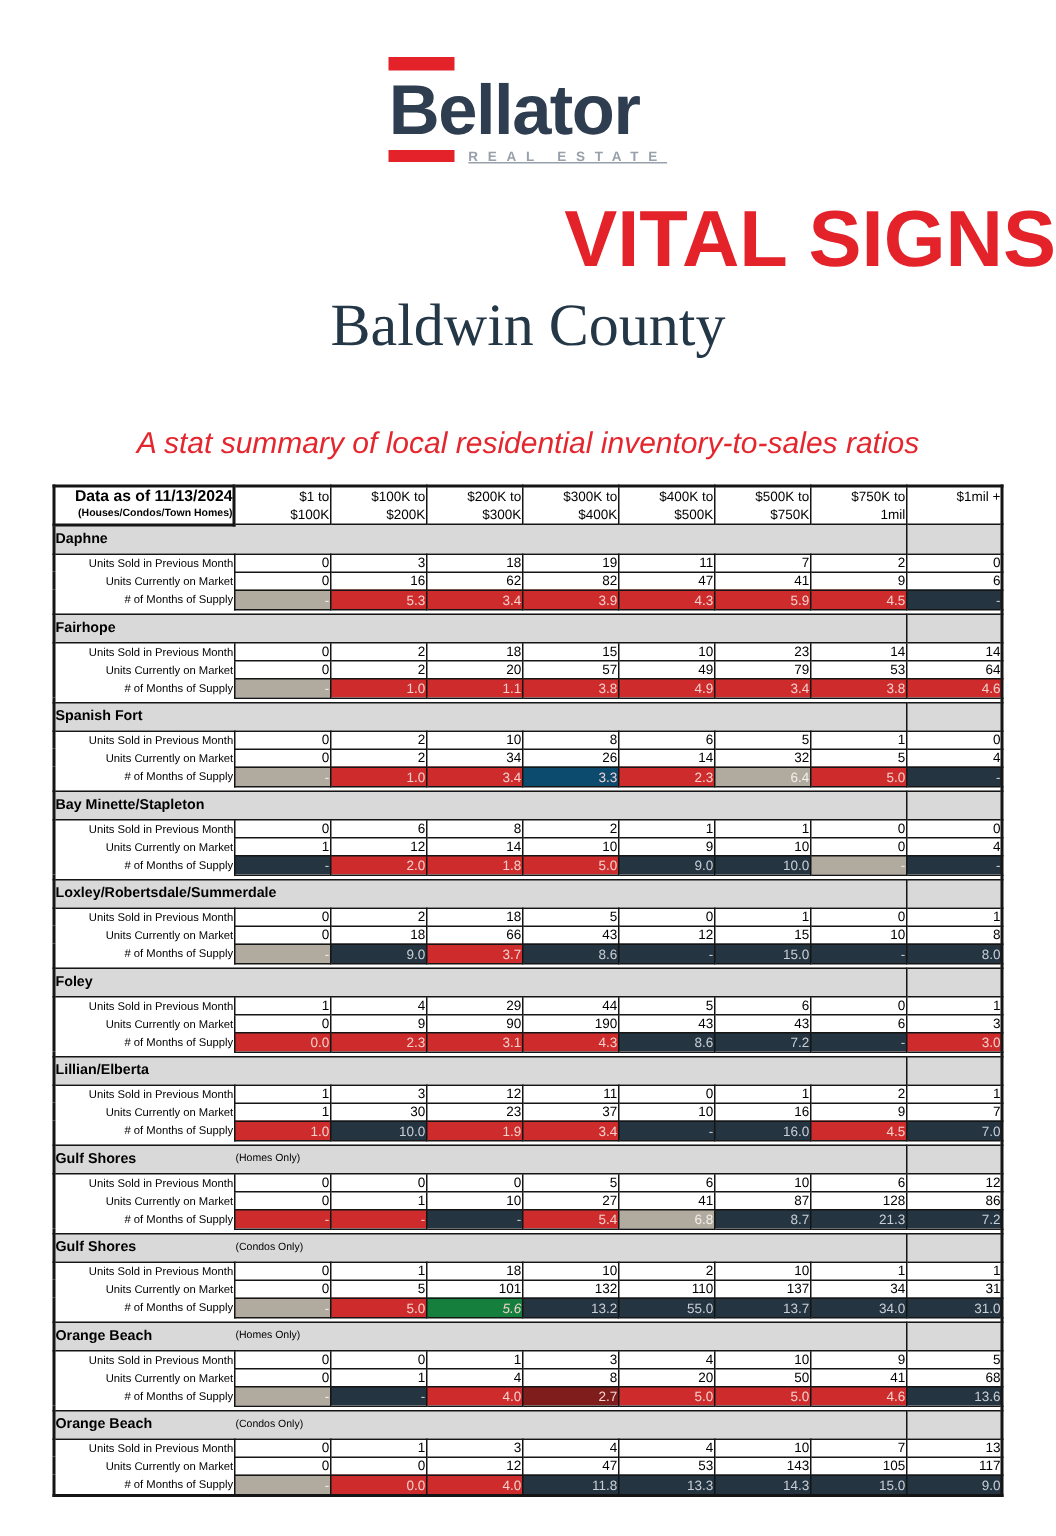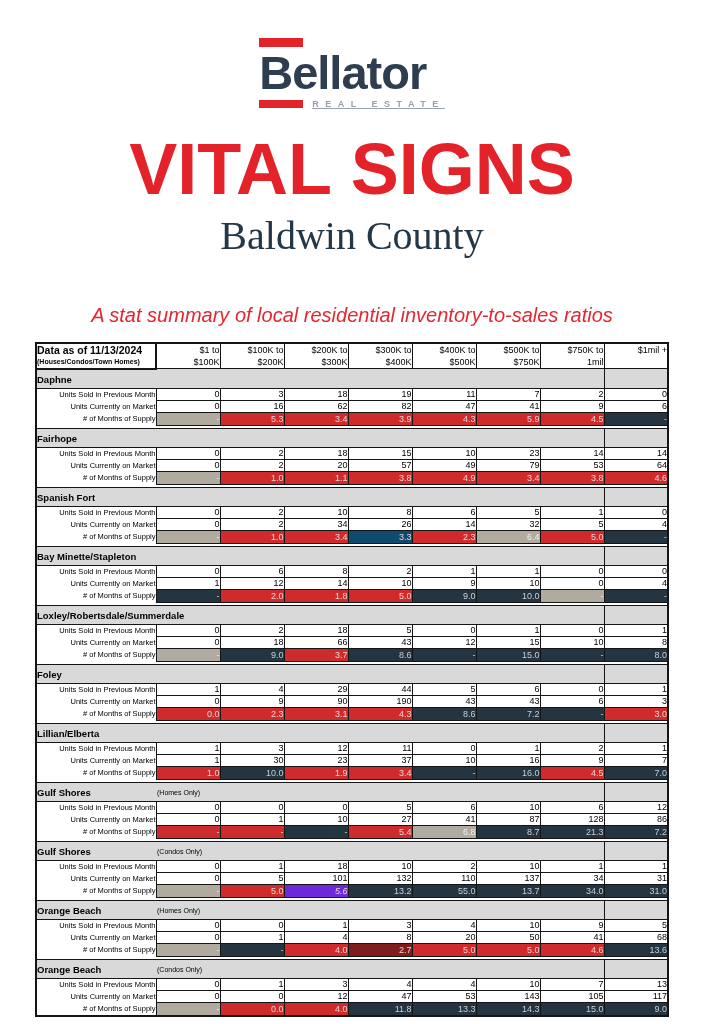--- a/index.html
+++ b/index.html
@@ -13,28 +13,28 @@
 
   
   .logo { width: fit-content; margin: 38px auto 0; }
   .logo-topbar { width: 44px; height: 9px; background: var(--red-bright); margin-bottom: 4px; }
   .logo-text { font-size: 47px; font-weight: bold; color: var(--brand-navy); letter-spacing: -1px; line-height: 44px; }
   .logo-bottom { display: flex; align-items: center; margin-top: 4px; }
   .logo-bottombar { width: 44px; height: 8px; background: var(--red-bright); margin-right: 9px; }
   .logo-tagline { font-size: 9px; letter-spacing: 6.5px; color: #98a1ab; font-weight: bold; text-decoration: underline; }
 
   
-  .title { text-align: center; margin-top: 24px; font-size: 72px; font-weight: bold; color: var(--red-bright); letter-spacing: 0px; line-height: 1; }
+  .title { text-align: right; margin-top: 24px; font-size: 53px; font-weight: bold; color: var(--red-bright); letter-spacing: 0px; line-height: 1; }
   .subtitle { text-align: center; margin-top: 9px; font-size: 40px; color: #243746; font-family: "Liberation Serif", serif; line-height: 1.1; }
   .tagline { text-align: center; margin-top: 46px; font-size: 20px; font-style: italic; color: #e4262e; }
 
   
   table.inv { border-collapse: collapse; table-layout: fixed; width: 632px; margin: 15px auto 0; border: 2px solid #151515; }
   table.inv th, table.inv td { padding: 0; vertical-align: middle; }
-  th.corner { border: 2px solid #151515; background: #fff; text-align: left; }
+  th.corner { border: 2px solid #151515; background: #fff; text-align: right; }
   .corner-l1 { font-size: 10.5px; font-weight: bold; line-height: 13px; }
   .corner-l2 { font-size: 7px; font-weight: bold; line-height: 10px; }
   th.colh { border: 1px solid #151515; background: #fff; text-align: right; padding-right: 3px; font-weight: normal; }
   .colh div { font-size: 9px; line-height: 12px; }
   tr.sec { height: 13px; }
   td.band { border: 1px solid #151515; }
   td.band .sname { display: inline-block; width: 120px; font-size: 9.5px; font-weight: bold; padding-left: 0; box-sizing: border-box; vertical-align: middle; }
   td.band .snote { font-size: 7px; vertical-align: middle; }
   td.bandlast { border: 1px solid #151515; }
   tr.datarow { height: 11px; margin-left: 38px; }
@@ -461,21 +461,21 @@
           <td class="num">132</td>
           <td class="num">110</td>
           <td class="num">137</td>
           <td class="num">34</td>
           <td class="num">31</td>
         </tr>
         <tr class="suprow">
           <th class="rl"># of Months of Supply</th>
           <td class="sv n" style="background: rgb(177, 170, 158);">-</td>
           <td class="sv s" style="background: rgb(206, 44, 44);">5.0</td>
-          <td class="sv s" style="background: #6d28d9; font-style: italic;">5.6</td>
+          <td class="sv s" style="background: #15803d; font-style: italic;">5.6</td>
           <td class="sv b" style="background: rgb(37, 52, 65);">13.2</td>
           <td class="sv b" style="background: rgb(37, 52, 65);">55.0</td>
           <td class="sv b" style="background: rgb(37, 52, 65);">13.7</td>
           <td class="sv b" style="background: rgb(37, 52, 65);">34.0</td>
           <td class="sv b" style="background: rgb(37, 52, 65);">31.0</td>
         </tr>
         <tr class="gaprow">
           <td colspan="9"></td>
         </tr>
         <tr class="sec">

